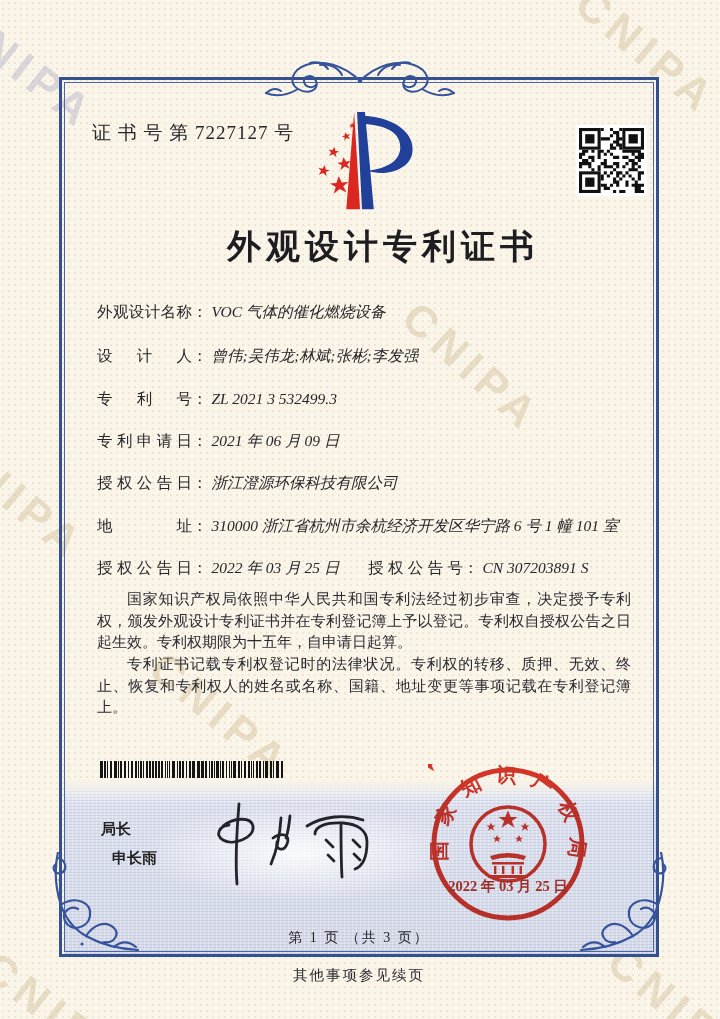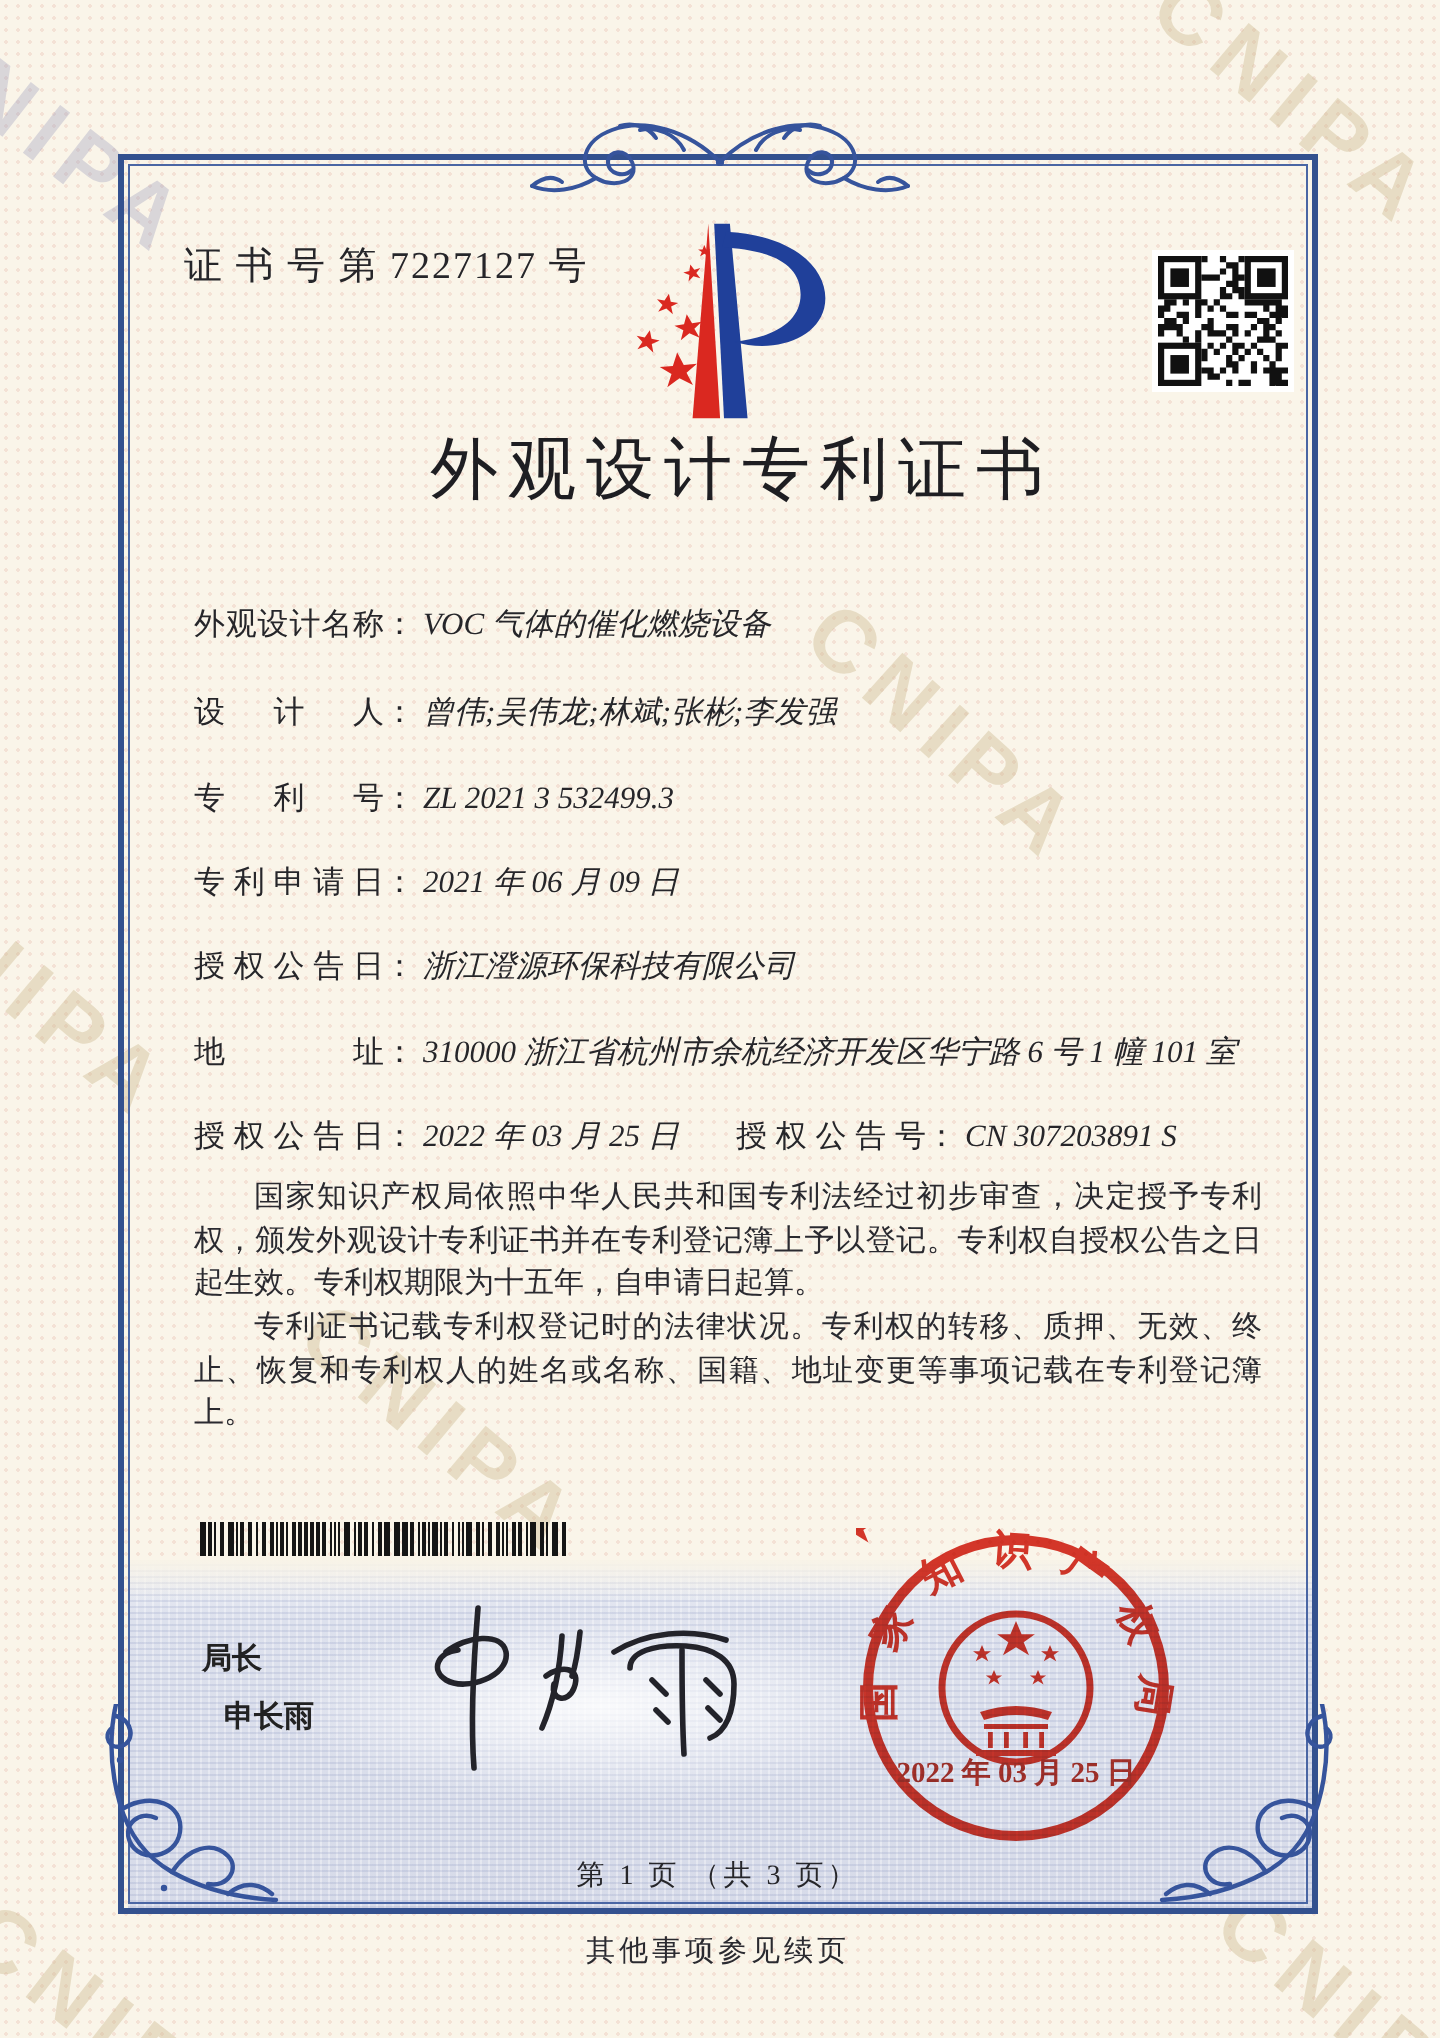--- a/index.html
+++ b/index.html
@@ -29,22 +29,22 @@
       radial-gradient(ellipse 230px 70px at 40% 42%, rgba(255,255,255,.85), rgba(255,255,255,0) 70%),
       repeating-linear-gradient(0deg, rgba(118,132,182,.17) 0 1px, rgba(0,0,0,0) 1px 3px),
       repeating-linear-gradient(90deg, rgba(255,255,255,.35) 0 1px, rgba(0,0,0,0) 1px 4px),
       linear-gradient(180deg,#eef0f6 0,#dde1ed 30px,#d7dbe9 100%);
   }
   .band::before{content:"";position:absolute;left:0;right:0;top:0;height:20px;
     background:linear-gradient(180deg,#f8f3e7,rgba(248,243,231,0));}
   .cert-no{position:absolute;left:92px;top:120px;font-size:19px;letter-spacing:1px;z-index:2;}
   .logo{position:absolute;left:298px;top:108px;width:128px;height:110px;z-index:2;}
   .qr{position:absolute;left:576px;top:125px;width:65px;height:65px;z-index:2;background:#fff;padding:3px;}
-  .title{position:absolute;left:59px;top:212px;width:624px;margin:0;text-align:center;
-    font-size:34px;font-weight:400;letter-spacing:5px;color:#1e1e22;z-index:2;}
+  .title{position:absolute;left:59px;top:212px;width:624px;margin:12px;text-align:center;
+    font-size:34px;font-weight:700;letter-spacing:5px;color:#1e1e22;z-index:2;}
   .row{position:absolute;left:97px;width:540px;font-size:15.5px;z-index:2;white-space:nowrap;}
   .lbl{display:inline-block;width:95px;text-align:justify;text-align-last:justify;vertical-align:bottom;}
   .colon{display:inline-block;}
   .val{margin-left:4px;font-style:italic;}
   .row .pair2{position:absolute;left:271px;top:0;}
   .para{position:absolute;left:97px;width:534px;margin:0;font-size:15px;line-height:21.5px;
     text-align:justify;text-indent:2em;z-index:2;color:#2a2a30;}
   .barcode{position:absolute;left:100px;top:761px;width:186px;height:17px;display:flex;
     align-items:stretch;overflow:hidden;z-index:2;}
   .barcode i{display:block;height:100%;background:#151515;flex:0 0 auto;}

